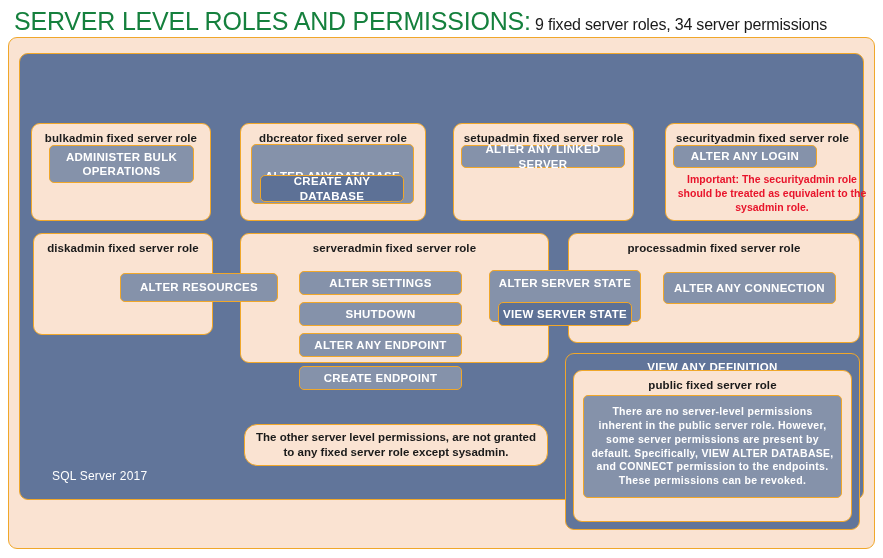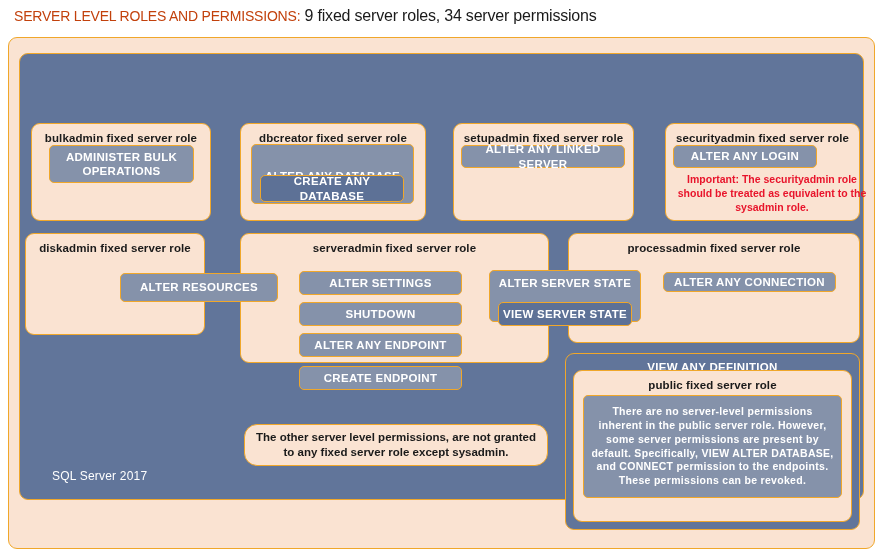--- a/index.html
+++ b/index.html
@@ -18,22 +18,22 @@
   
   #title-bar {
     position: absolute;
     left: 14px;
     top: 7px;
     width: 860px;
     height: 26px;
     white-space: nowrap;
   }
   #title-main {
-    font-size: 14px;
-    color: #c2410c;
+    font-size: 25px;
+    color: #15803d;
     letter-spacing: -0.2px;
   }
   #title-sub {
     font-size: 16px;
     color: #1a1a1a;
     letter-spacing: -0.2px;
   }
 
   
   .peach {
@@ -141,34 +141,34 @@
     width: 192px;
     text-align: center;
     color: #e8142b;
     font-size: 10.5px;
     font-weight: bold;
     line-height: 1.35;
     padding-left: 9px;
   }
 
   
-  #role-diskadmin    { left: 25px;  top: 233px; width: 180px; height: 102px; }
+  #role-diskadmin    { left: 33px;  top: 233px; width: 180px; height: 102px; }
   #role-serveradmin  { left: 240px; top: 233px; width: 309px; height: 130px; }
   #role-processadmin { left: 568px; top: 233px; width: 292px; height: 110px; }
 
   #perm-alter-resources { left: 120px; top: 273px; width: 158px; height: 29px; }
   #perm-alter-settings  { left: 299px; top: 271px; width: 163px; height: 24px; }
   #perm-shutdown        { left: 299px; top: 302px; width: 163px; height: 24px; }
   #perm-alter-endpoint  { left: 299px; top: 333px; width: 163px; height: 24px; }
   #perm-create-endpoint { left: 299px; top: 366px; width: 163px; height: 24px; }
 
   #perm-alter-server-state { left: 489px; top: 270px; width: 152px; height: 52px; align-items: flex-start; padding-top: 5px; }
   #perm-view-server-state  { left: 498px; top: 302px; width: 134px; height: 24px; }
 
-  #perm-alter-any-connection { left: 663px; top: 272px; width: 173px; height: 20px; }
+  #perm-alter-any-connection { left: 663px; top: 272px; width: 173px; height: 32px; }
 
   
   #view-any-definition-box {
     left: 565px;
     top: 353px;
     width: 295px;
     height: 177px;
   }
   #view-any-definition-label {
     position: absolute;

